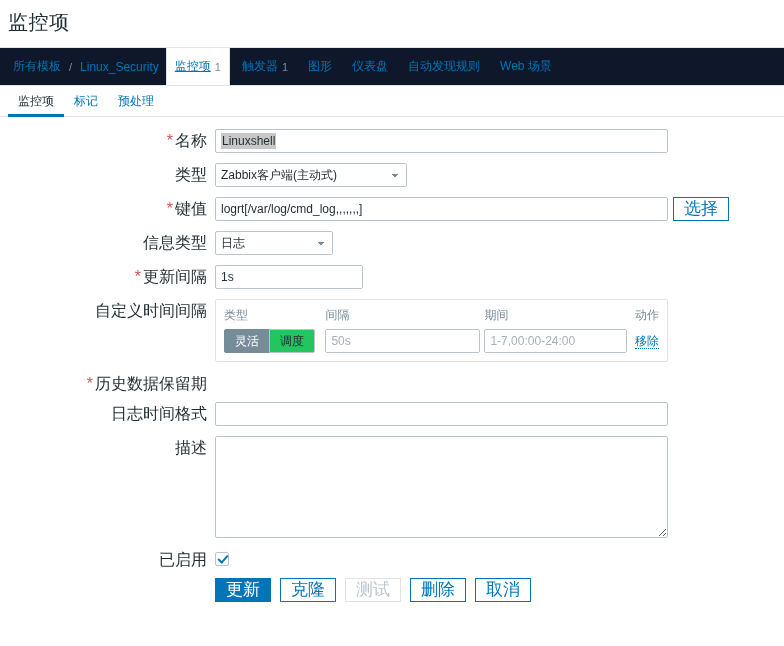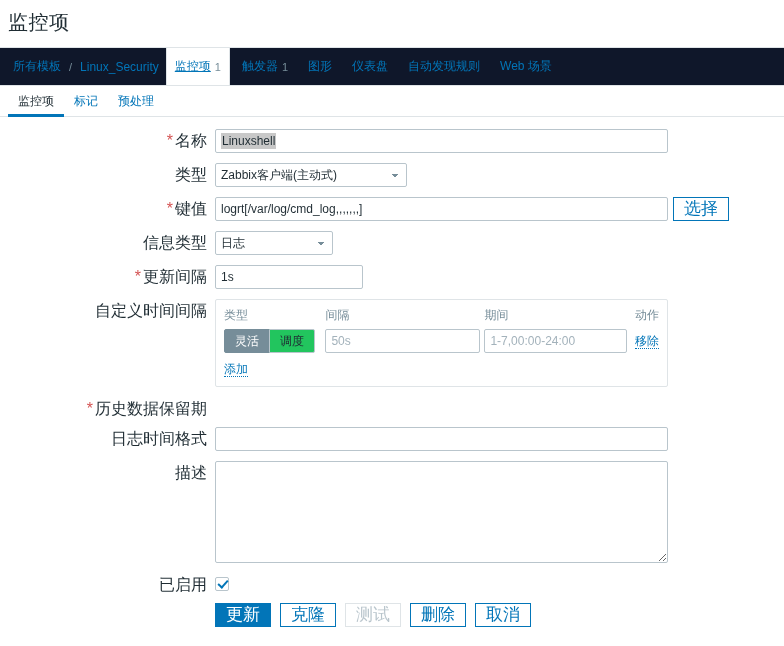--- a/index.html
+++ b/index.html
@@ -410,23 +410,20 @@
               </td>
               <td>
                 <input type="text" class="inp-period" placeholder="1-7,00:00-24:00" style="">
               </td>
               <td class="td-action">
                 <a class="link-dotted">移除</a>
               </td>
             </tr>
           </tbody>
         </table>
-        <div class="add-link-wrap">
-          <a class="link-dotted">添加</a>
-        </div>
       </div>
     </div>
   </div>
 
   <div class="row">
     <div class="lbl-col">
       <span class="req">*</span><span>历史数据保留期</span>
     </div>
   </div>
 

